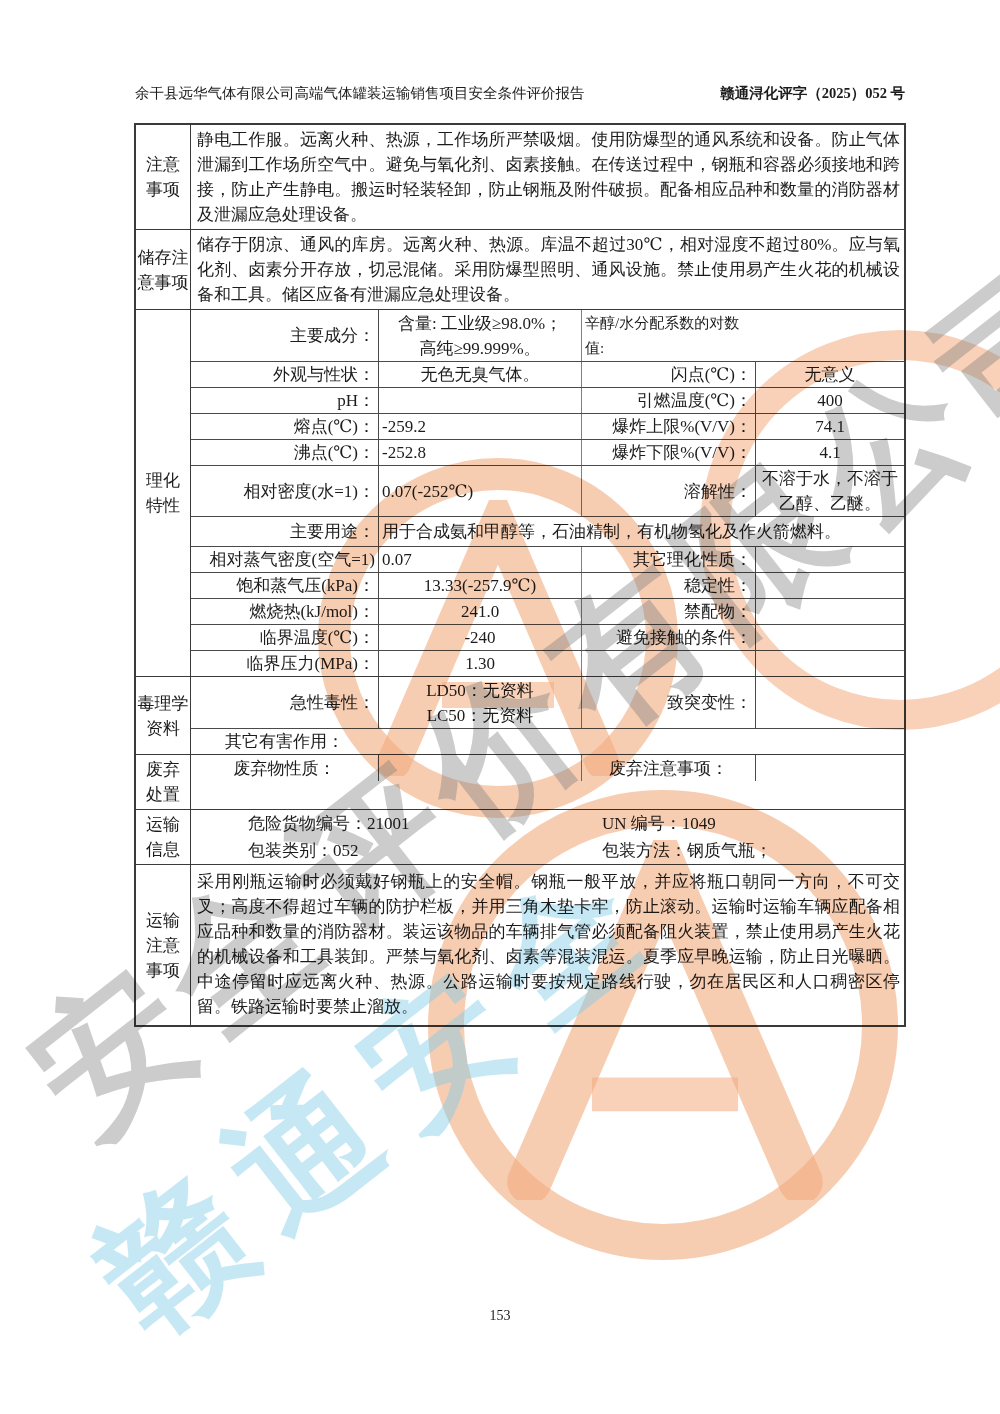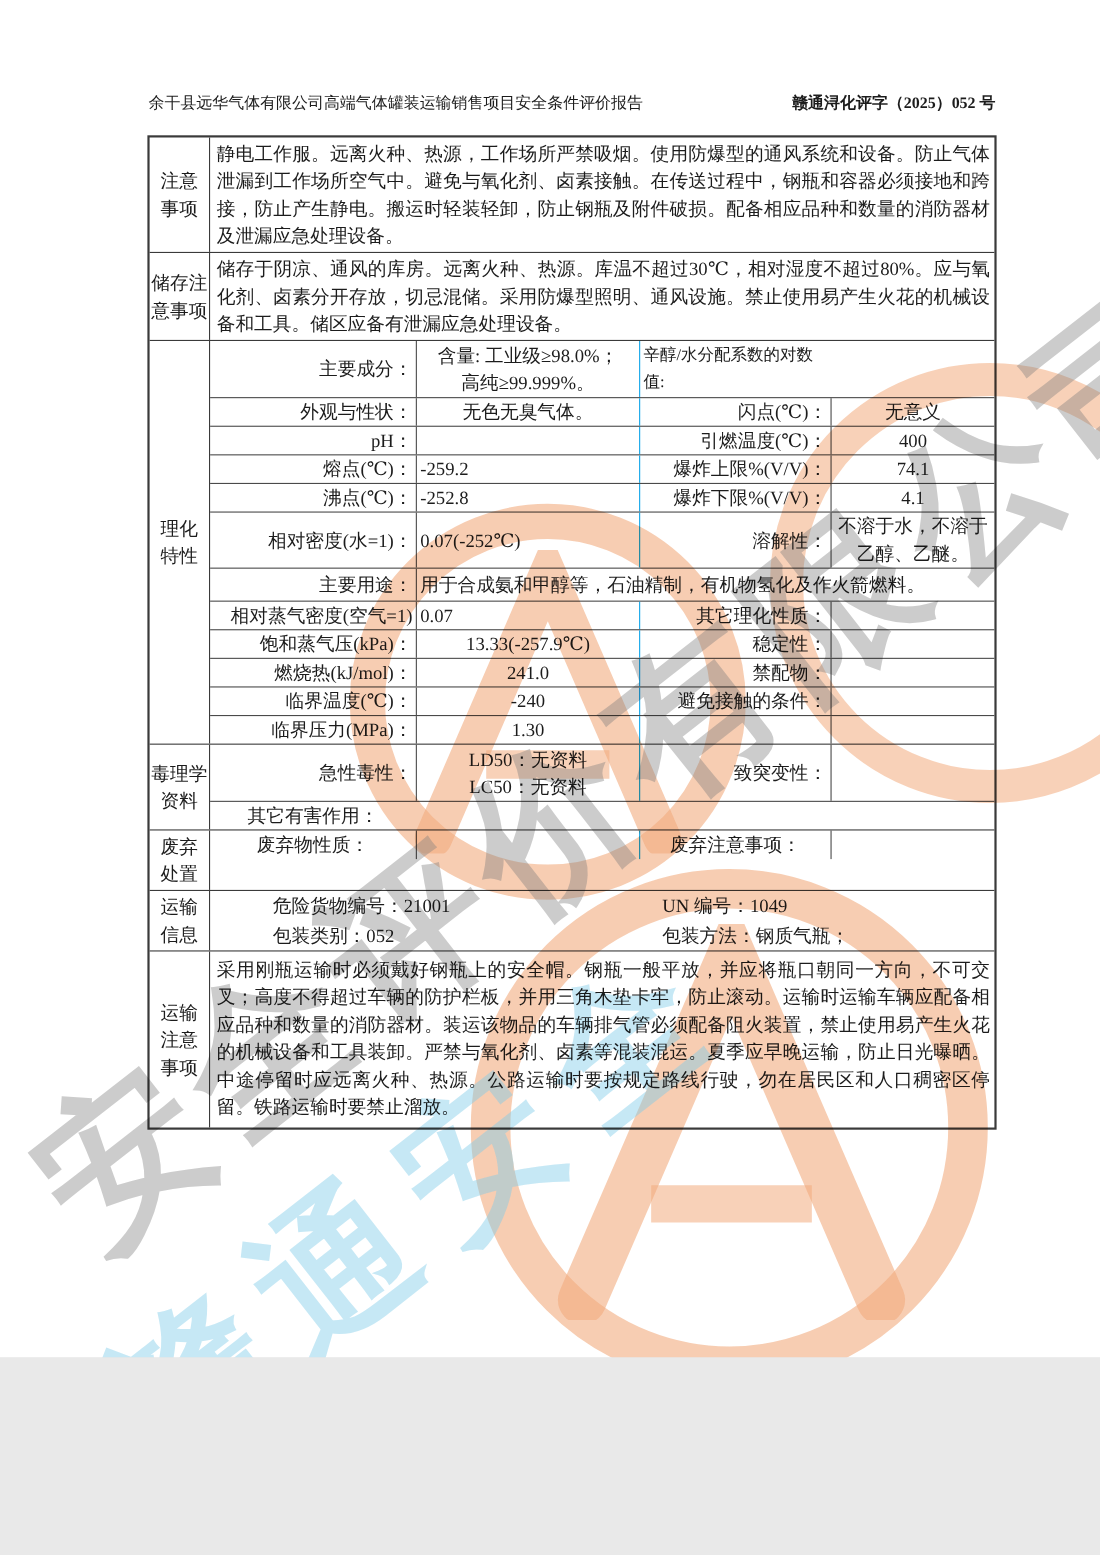--- a/index.html
+++ b/index.html
@@ -1,18 +1,18 @@
 <!DOCTYPE html>
 <html><head>
 <meta charset="utf-8">
 <style>
   * { margin:0; padding:0; box-sizing:border-box; }
   html,body { background:#e9e9e9; }
   .page {
-    position:relative; width:1000px; height:1234px; margin:0 auto;
+    position:relative; width:1000px; height:1414px; margin:0 auto;
     background:#ffffff; overflow:hidden; color:#1c1c1c;
     font-family:"Liberation Serif","DejaVu Serif",serif;
   }
   
   .hdr {
     position:absolute; left:135px; top:84px; width:770px;
     display:flex; justify-content:space-between; align-items:baseline;
     font-size:14.5px; white-space:nowrap;
   }
   .hdr .right { font-weight:bold; }

